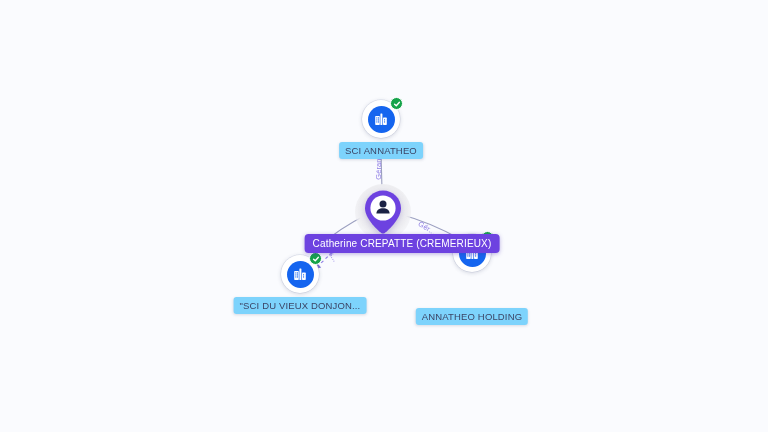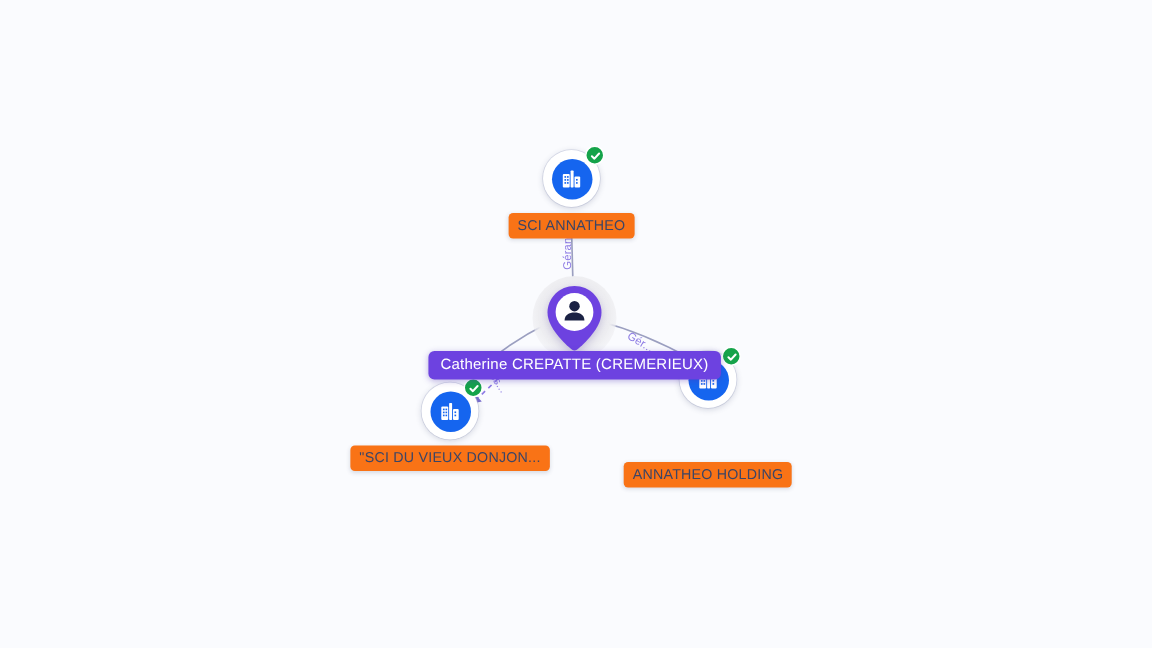--- a/index.html
+++ b/index.html
@@ -78,37 +78,38 @@
     cursor: pointer;
     filter: drop-shadow(0 2px 3px rgba(60,40,140,0.25));
   }
   .person-pin svg { display: block; }
 
   
   .node-label {
     position: absolute;
     transform: translateX(-50%);
     white-space: nowrap;
-    background: #f97316;
+    background: #7dd3fc;
     color: #3c4566;
     font-size: 9.5px;
     letter-spacing: 0.15px;
     padding: 3px 6px 3px 6px;
     border-radius: 3px;
     box-shadow: 0 1px 3px rgba(40,50,90,0.16);
     cursor: pointer;
   }
   .node-label.selected {
     background: #6d42e0;
     color: #ffffff;
     font-size: 10px;
     padding: 4px 8px;
     border-radius: 4px;
     box-shadow: 0 1px 4px rgba(80,50,180,0.38);
     z-index: 6;
+    margin-left: 19px;
   }
 
   
   .edge-label {
     position: absolute;
     white-space: nowrap;
     color: #8d7be4;
     font-size: 7.5px;
     letter-spacing: 0.1px;
     transform-origin: 50% 50%;

